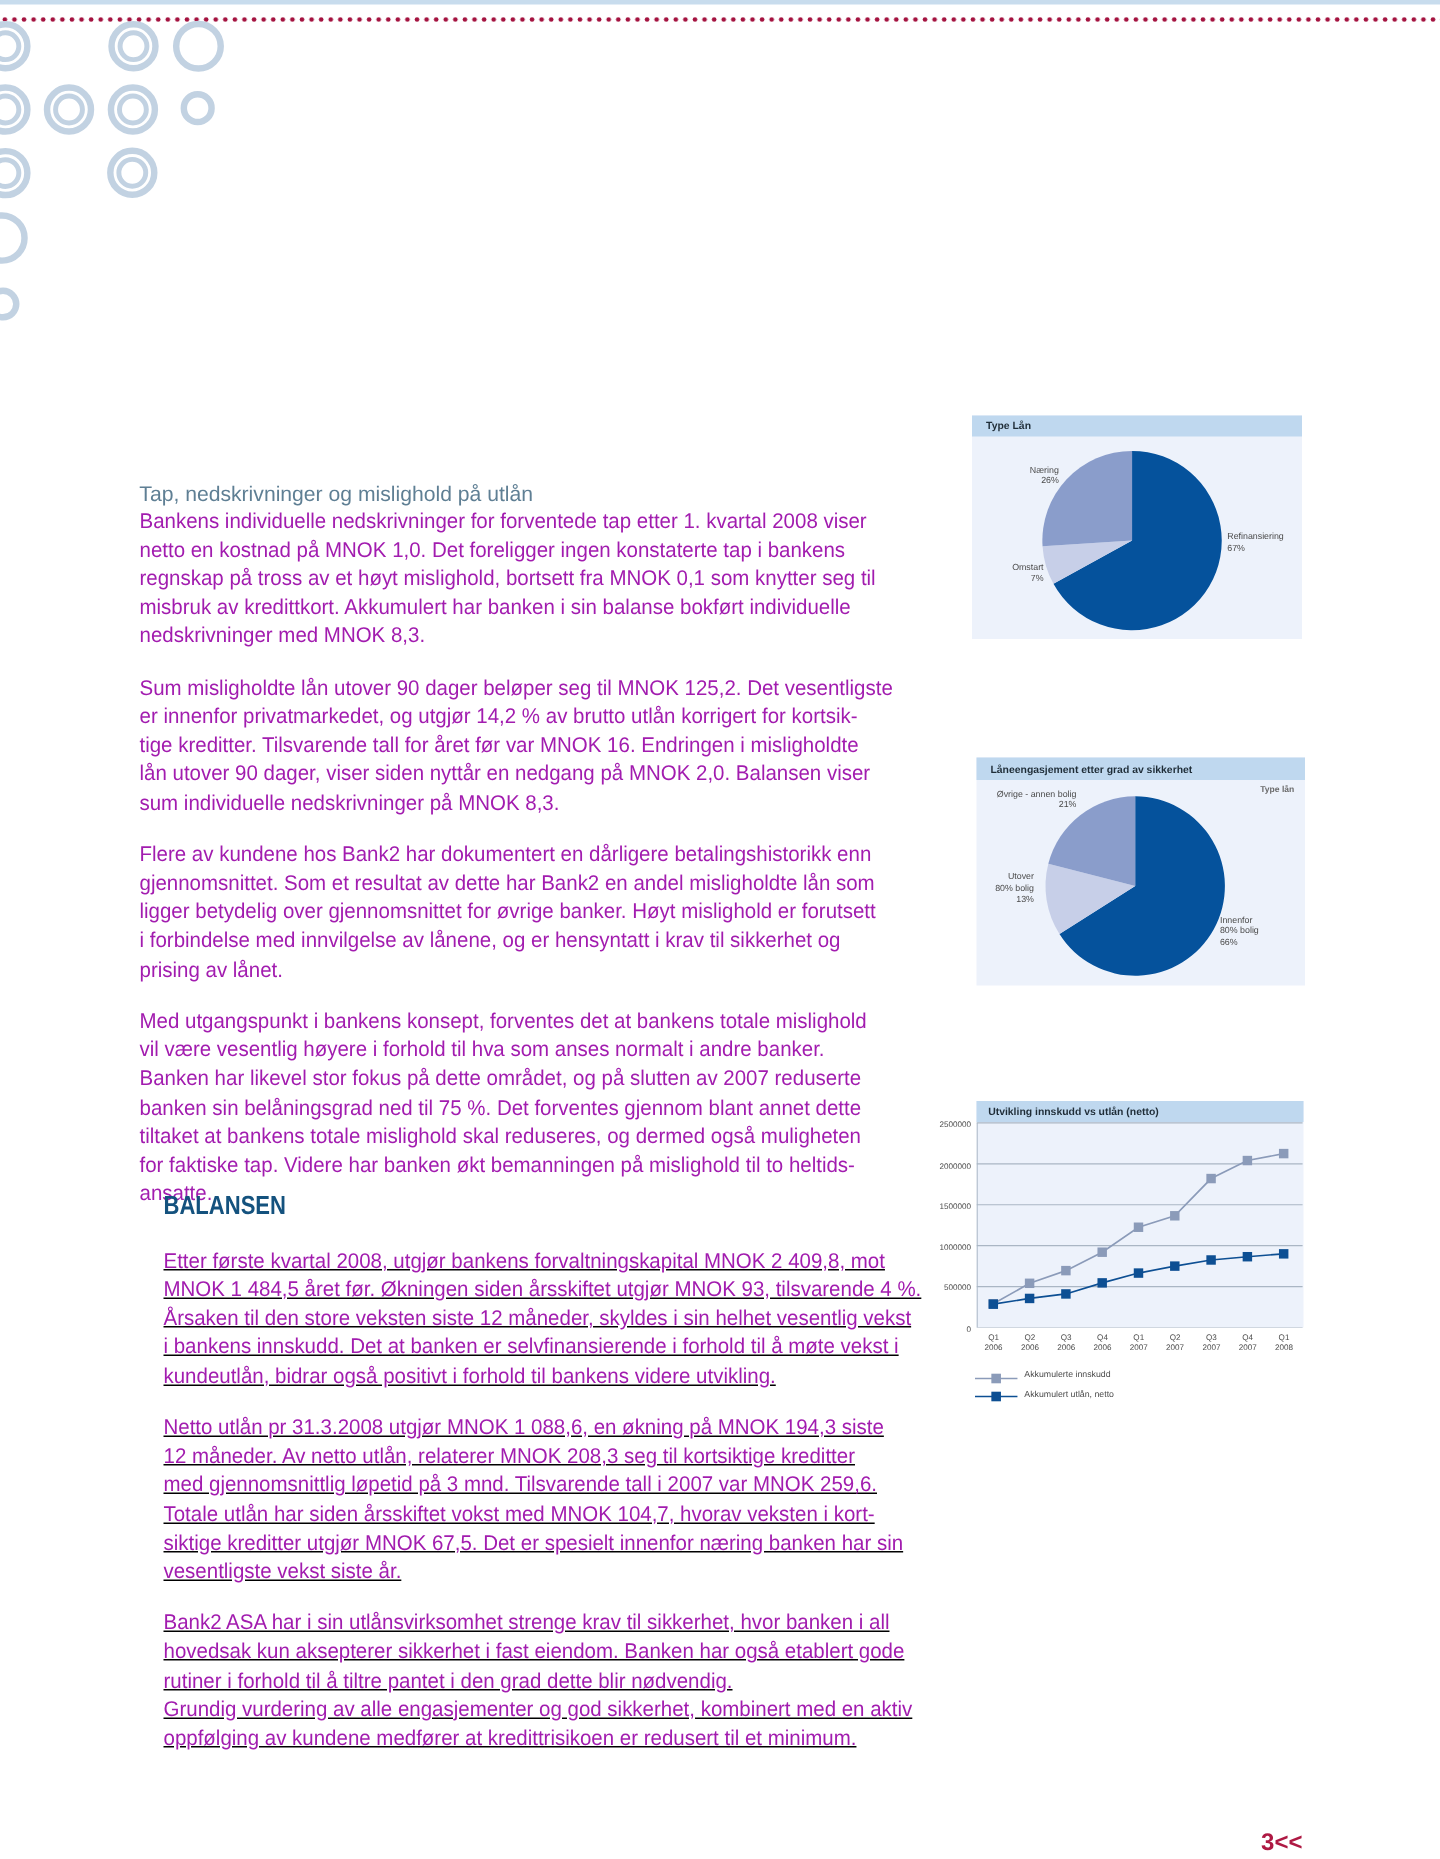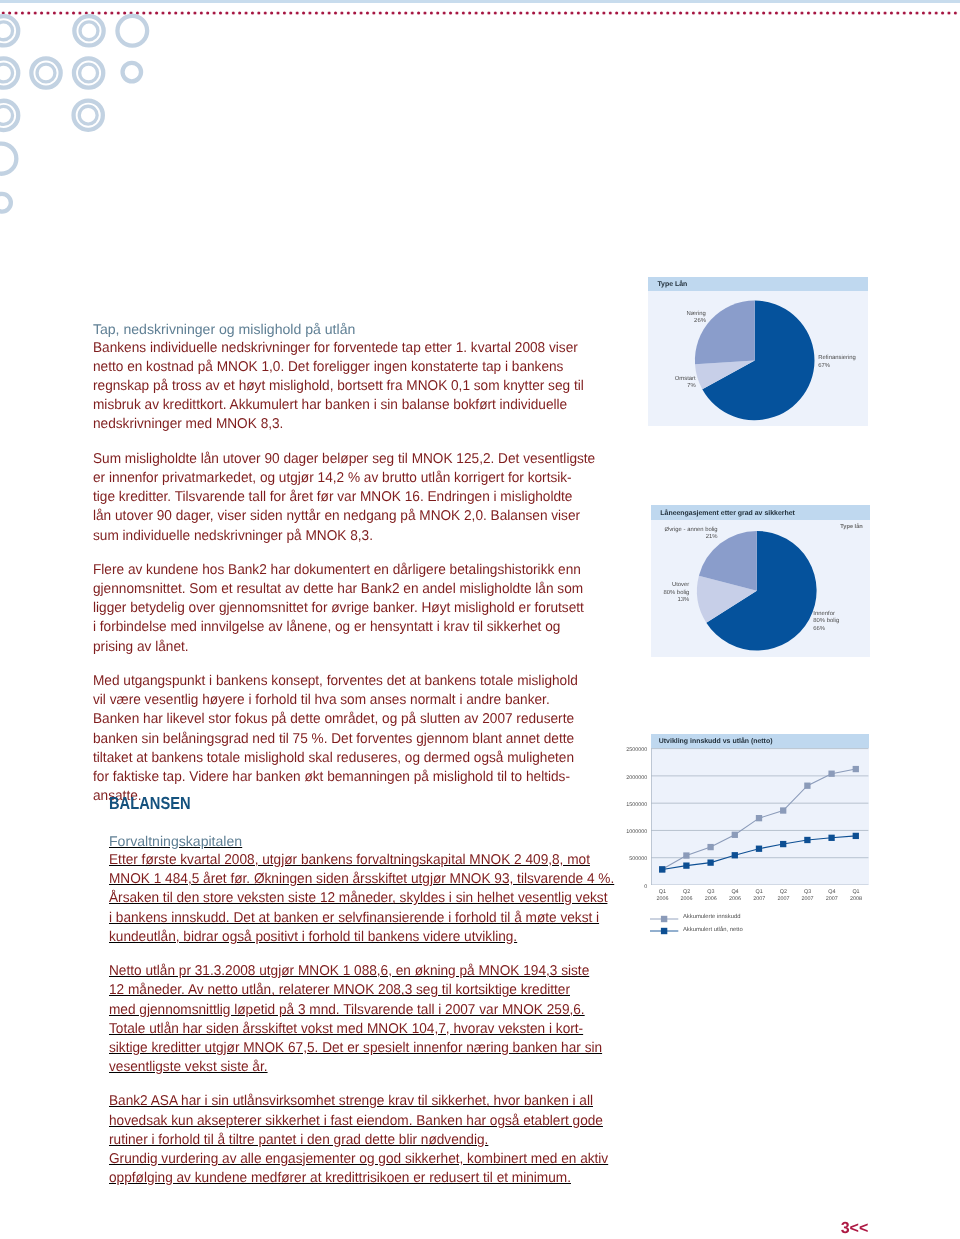--- a/index.html
+++ b/index.html
@@ -4,21 +4,21 @@
 <title>Bank2 ASA kvartalsrapport</title>
 <style>html,body{margin:0;padding:0;background:#ffffff;}
 body{width:960px;height:1239px;font-family:"Liberation Sans",sans-serif;overflow:hidden;position:relative;-webkit-font-smoothing:antialiased;text-rendering:geometricPrecision;}
 .page{position:absolute;left:0;top:0;width:960px;height:1239px;background:#ffffff;overflow:hidden;}
 #top-band{position:absolute;left:0;top:0;width:960px;height:2.7px;background:#c8dced;}
 #dot-rule{position:absolute;left:0;top:10.3px;}
 #deco-circles{position:absolute;left:-20px;top:0px;}
 #textcol{position:absolute;left:92.9px;top:272.7px;width:520px;margin-top:47px;}
 #textcol2{position:absolute;left:109px;top:793.6px;width:520px;text-decoration:underline;}
 .sub-h{color:#5f7f94;font-size:14.1px;line-height:19.16px;font-weight:400;margin:0;}
-.body-p{color:#7f1d1d;font-size:14.19px;line-height:19.16px;font-weight:400;margin:0;}
+.body-p{color:#a21caf;font-size:14.19px;line-height:19.16px;font-weight:400;margin:0;}
 .ln{display:block;white-space:nowrap;transform:scaleX(0.962);transform-origin:0 50%;}
 .spacer{height:15.3px;}
 .spacer2{height:18.4px;}
 .big-h{color:#14527e;font-size:17.4px;line-height:19.16px;font-weight:700;margin:0;display:inline-block;transform:scaleX(0.845);transform-origin:0 0;}
 .chart{position:absolute;background:#edf2fb;}
 .chart-hdr{position:absolute;left:0;top:0;width:100%;background:#bfd8ef;}
 .chart-hdr .t{position:absolute;color:#1f2d38;font-weight:700;white-space:nowrap;}
 .plbl{position:absolute;color:#4b4b4b;font-size:5.9px;line-height:7.5px;white-space:nowrap;}
 .plbl.r{text-align:right;}
 .watermark{position:absolute;color:#6b6b6b;font-size:5.7px;font-weight:700;white-space:nowrap;}
@@ -90,21 +90,21 @@
       <p class="body-p">
         <span class="ln">Med utgangspunkt i bankens konsept, forventes det at bankens totale mislighold</span>
         <span class="ln">vil være vesentlig høyere i forhold til hva som anses normalt i andre banker.</span>
         <span class="ln">Banken har likevel stor fokus på dette området, og på slutten av 2007 reduserte</span>
         <span class="ln">banken sin belåningsgrad ned til 75 %. Det forventes gjennom blant annet dette</span>
         <span class="ln">tiltaket at bankens totale mislighold skal reduseres, og dermed også muligheten</span>
         <span class="ln">for faktiske tap. Videre har banken økt bemanningen på mislighold til to heltids-</span>
         <span class="ln">ansatte.</span>
       </p>
     </div>
-<div id="textcol2"><p class="big-h">BALANSEN</p><div class="spacer2"></div><p class="sub-h">Forvaltningskapitalen</p><p class="body-p">
+<div id="textcol2"><p class="big-h">BALANSEN</p><div class="spacer2"></div><p class="body-p">
         <span class="ln">Etter første kvartal 2008, utgjør bankens forvaltningskapital MNOK 2 409,8, mot</span>
         <span class="ln">MNOK 1 484,5 året før. Økningen siden årsskiftet utgjør MNOK 93, tilsvarende 4 %.</span>
         <span class="ln">Årsaken til den store veksten siste 12 måneder, skyldes i sin helhet vesentlig vekst</span>
         <span class="ln">i bankens innskudd. Det at banken er selvfinansierende i forhold til å møte vekst i</span>
         <span class="ln">kundeutlån, bidrar også positivt i forhold til bankens videre utvikling.</span>
       </p><div class="spacer"></div><p class="body-p">
         <span class="ln">Netto utlån pr 31.3.2008 utgjør MNOK 1 088,6, en økning på MNOK 194,3 siste</span>
         <span class="ln">12 måneder. Av netto utlån, relaterer MNOK 208,3 seg til kortsiktige kreditter</span>
         <span class="ln">med gjennomsnittlig løpetid på 3 mnd. Tilsvarende tall i 2007 var MNOK 259,6.</span>
         <span class="ln">Totale utlån har siden årsskiftet vokst med MNOK 104,7, hvorav veksten i kort-</span>

